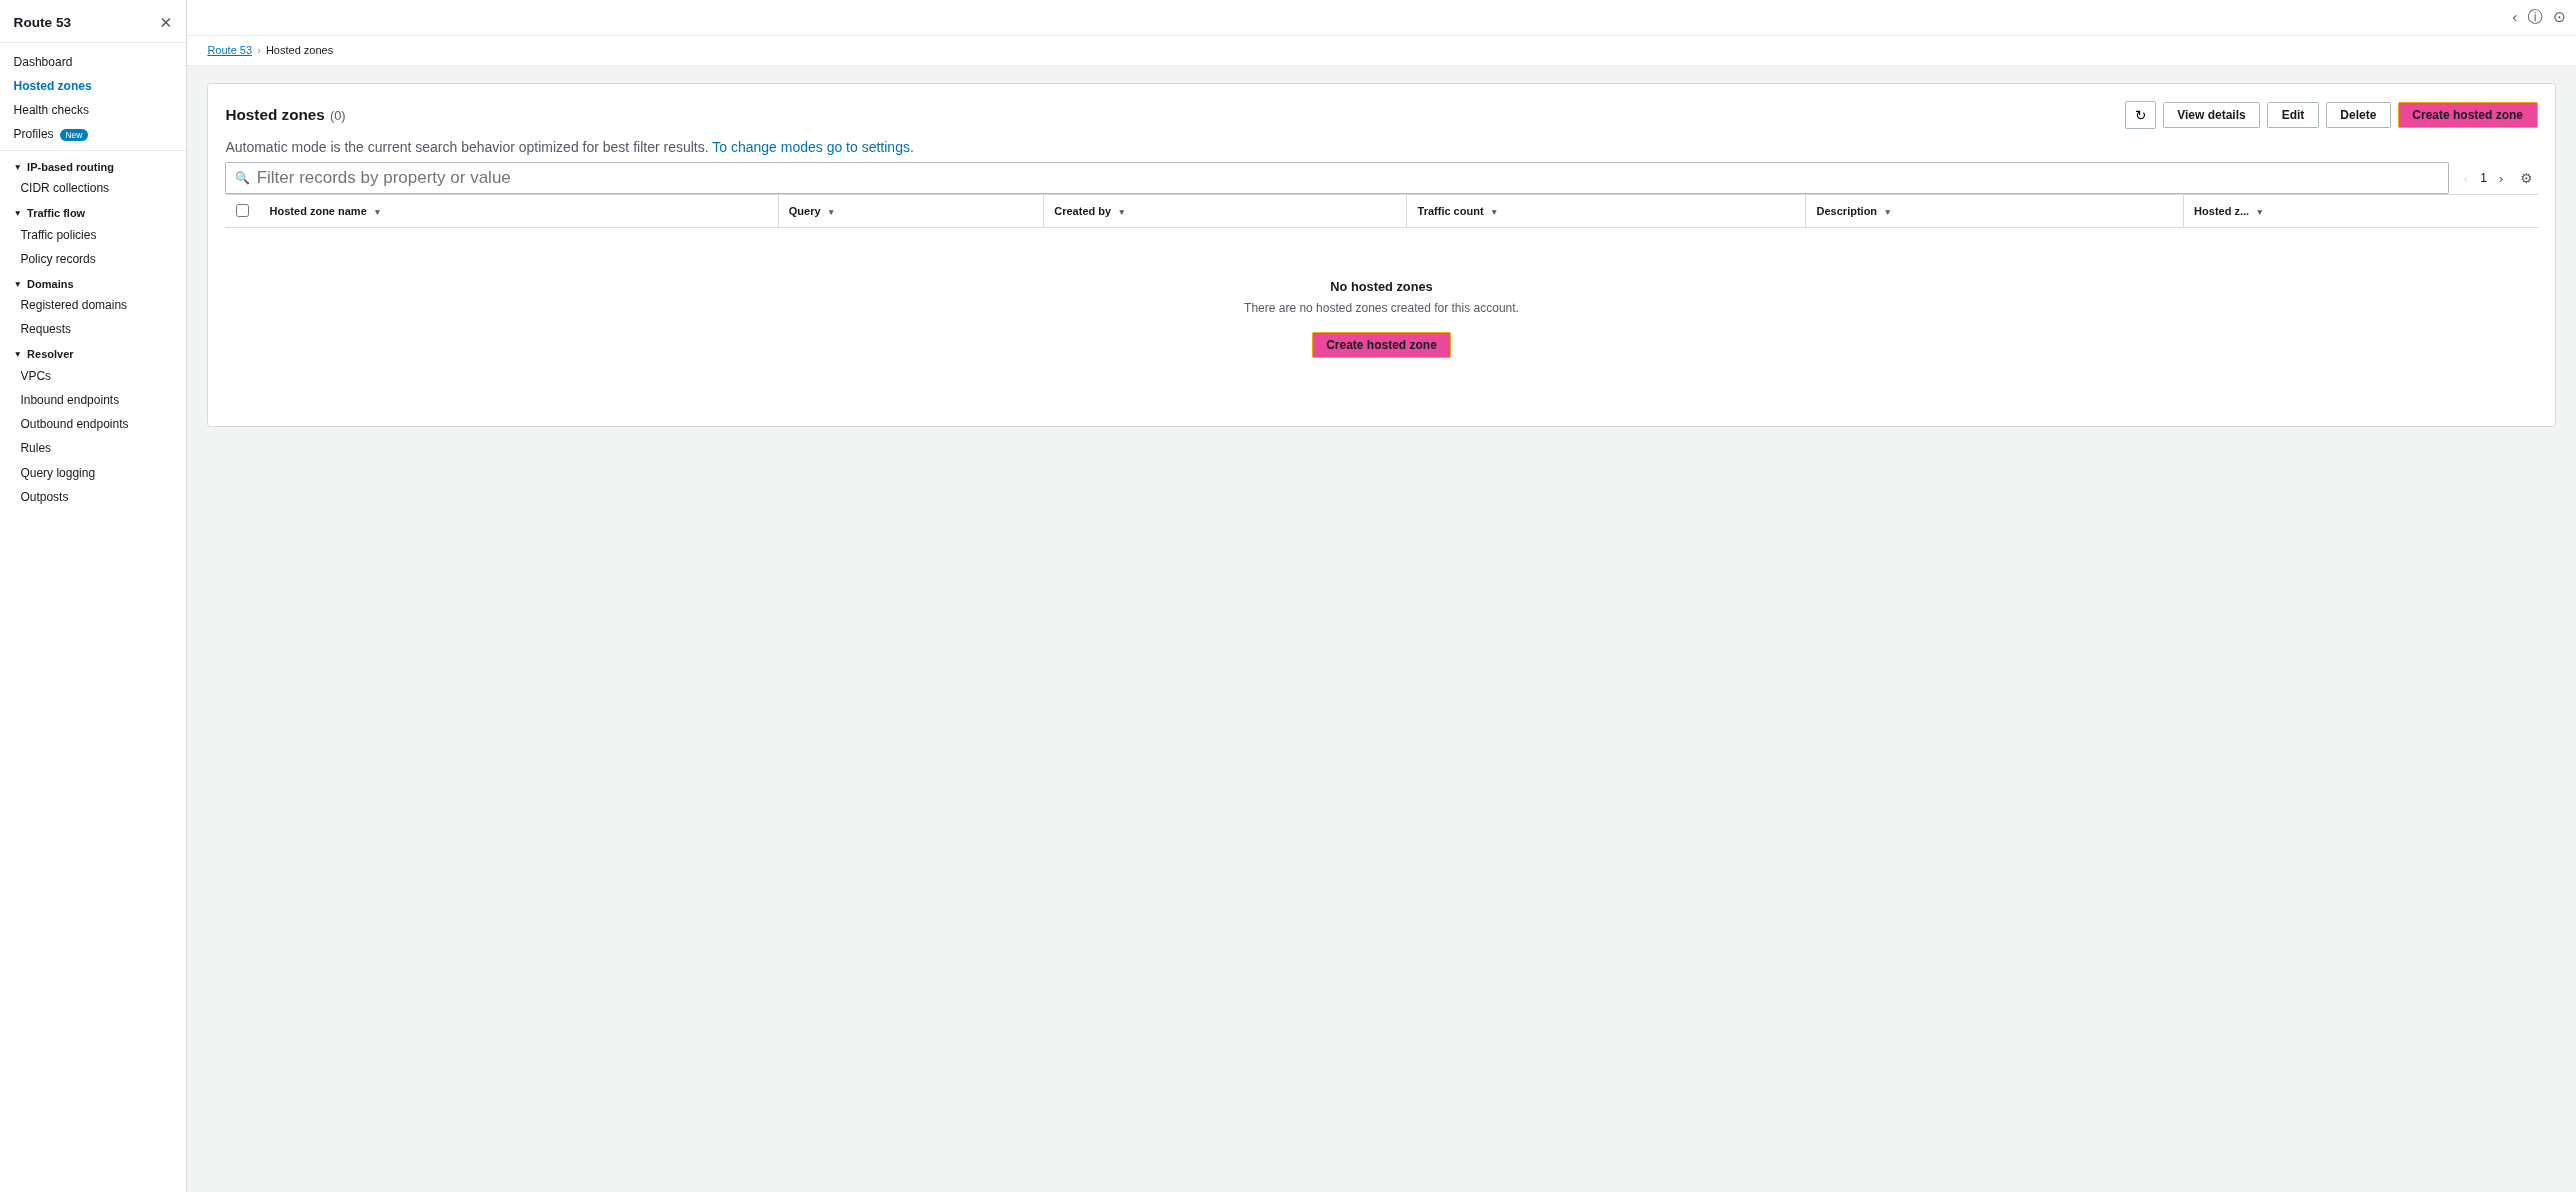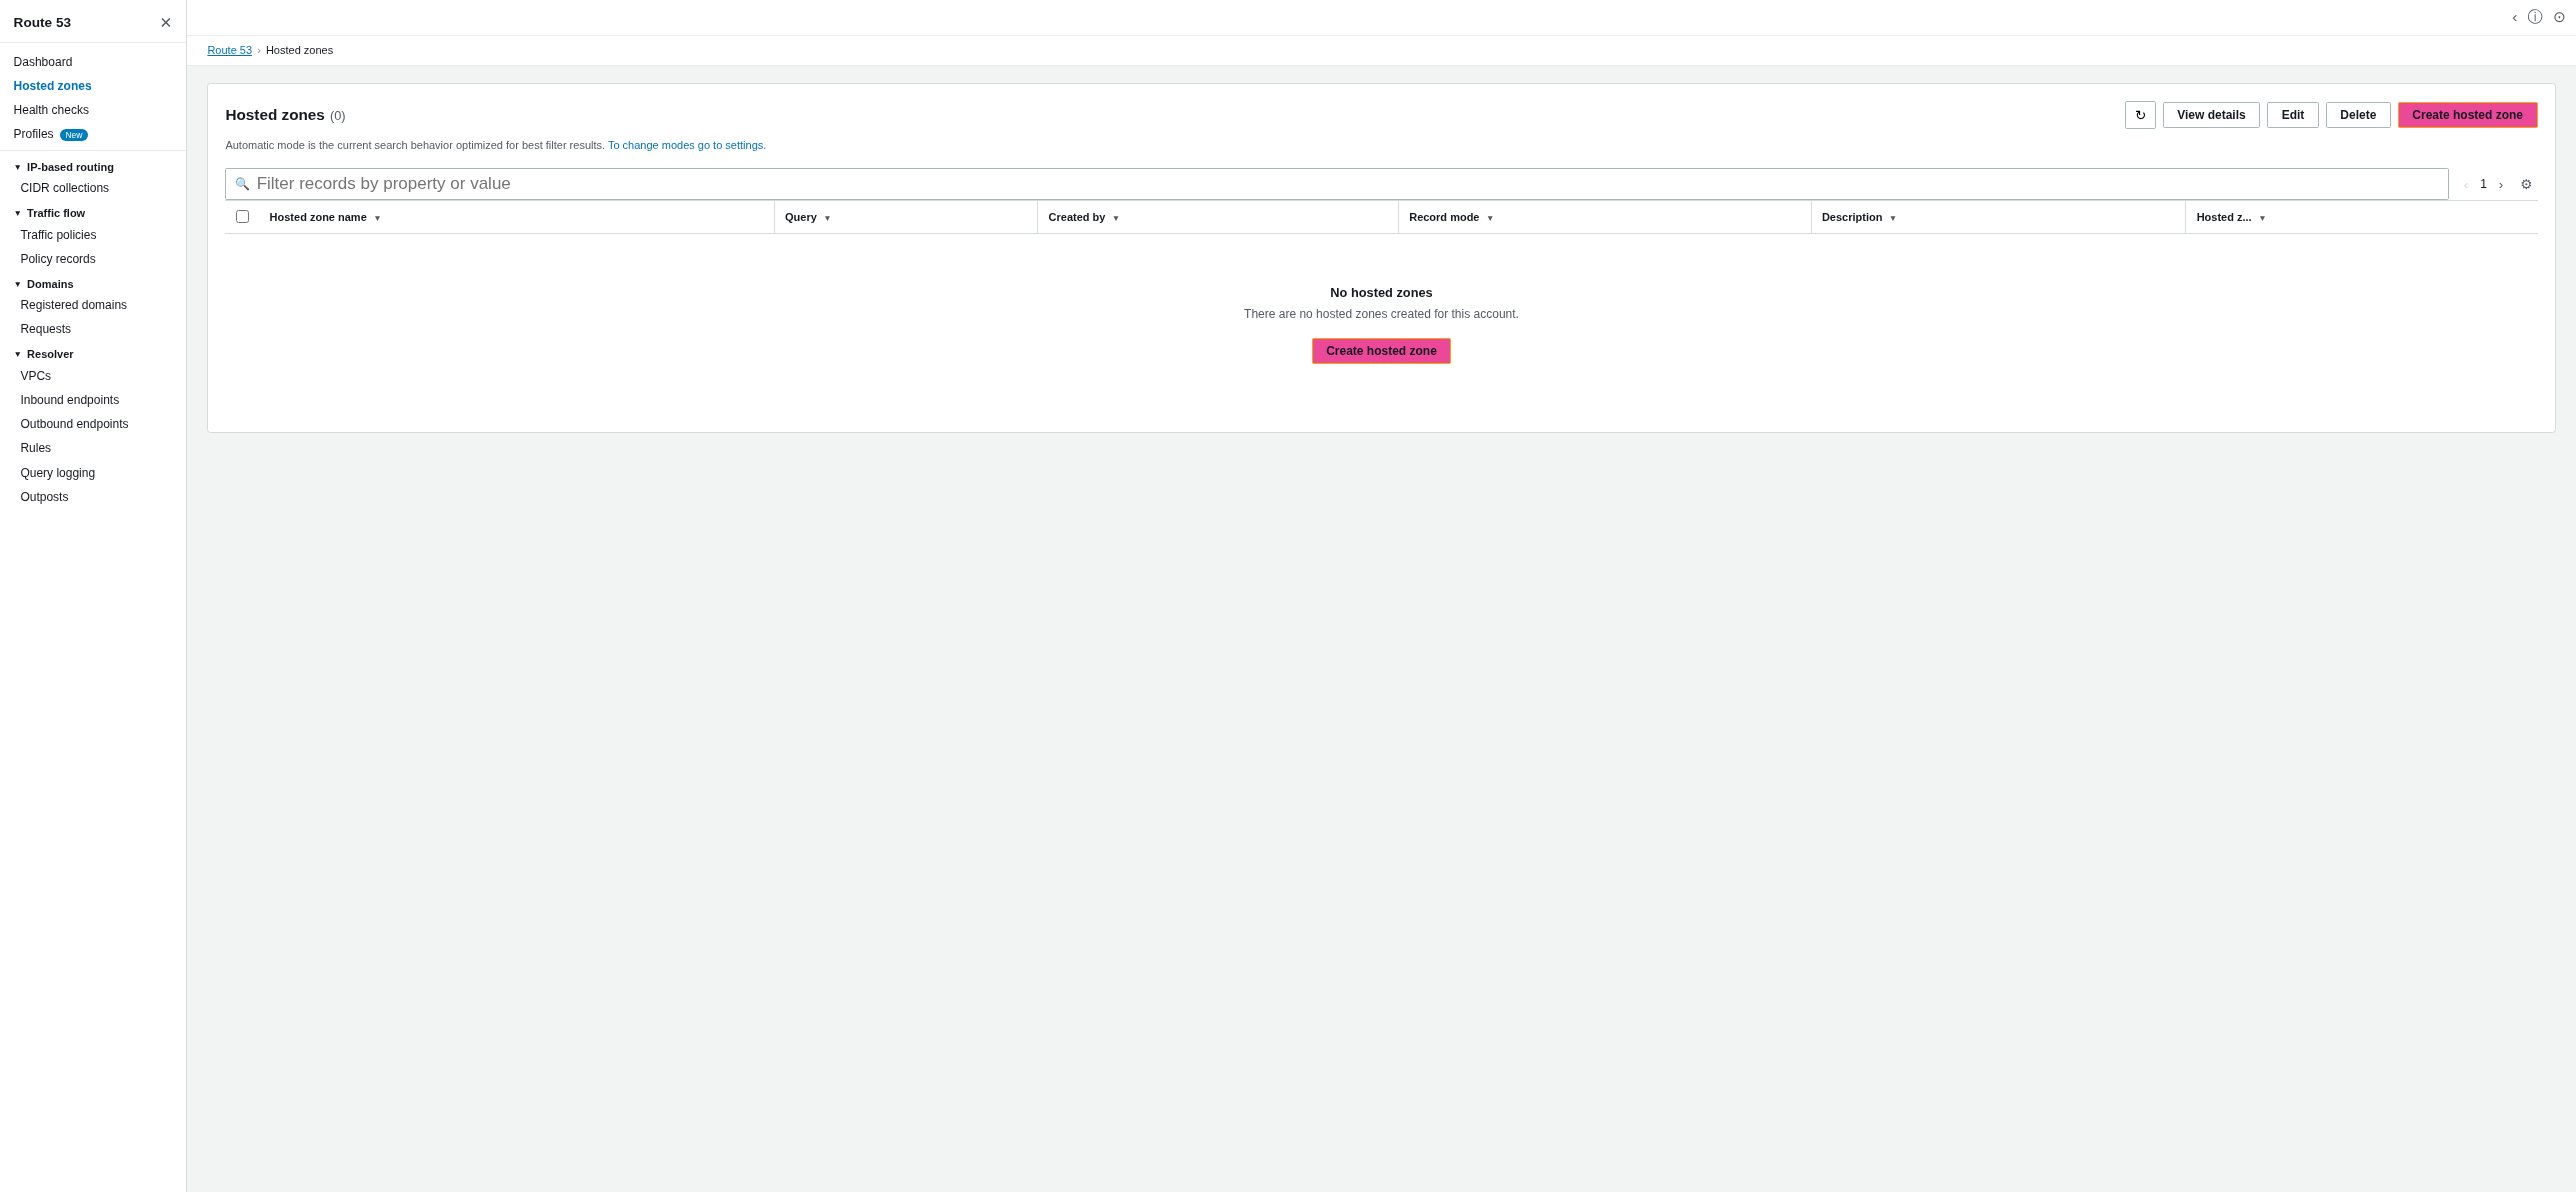--- a/index.html
+++ b/index.html
@@ -39,21 +39,21 @@
     
     .card-header { display: flex; align-items: center; justify-content: space-between; margin-bottom: 10.2px; }
     .card-title { font-size: 15.3px; font-weight: 700; }
     .header-actions { display: flex; gap: 6.8px; align-items: center; }
 
     .btn { padding: 5.1px 13.6px; border-radius: 1.7px; font-size: 12px; cursor: pointer; border: 0.9px solid #aab7b8; background: #fff; color: #16191f; font-weight: 700; }
     .btn-primary { background: #ec4899; border-color: #f0ad00; color: #16191f; font-weight: 700; border-radius: 1.7px; }
     .btn-icon { padding: 5.1px 8.5px; border: 0.9px solid #aab7b8; background: #fff; border-radius: 1.7px; cursor: pointer; font-size: 13.6px; }
 
     
-    .info-text { font-size: 11px; color: #545b64; margin-bottom: 17px; }
+    .info-text { font-size: 14px; color: #545b64; margin-bottom: 7px; }
     .info-link { color: #0073bb; cursor: pointer; text-decoration: none; }
 
     
     .search-bar { display: flex; align-items: center; border: 0.9px solid #aab7b8; border-radius: 1.7px; padding: 5.1px 8.5px; margin-bottom: 0; background: #fff; }
     .search-icon { color: #879596; margin-right: 6.8px; font-size: 12px; }
     .search-input { border: none; outline: none; flex: 1; font-size: 17px; color: #16191f; background: transparent; }
     .pagination { display: flex; align-items: center; gap: 6.8px; }
     .page-btn { background: none; border: none; cursor: pointer; font-size: 13.6px; color: #545b64; padding: 1.7px 5.1px; }
     .page-btn:disabled { color: #d5dbdb; cursor: default; }
     .page-num { font-size: 12px; }
@@ -199,21 +199,21 @@
             </th>
             <th class="col-sep">
               <span>Query</span>
               <span class="sort-icon">▼</span>
             </th>
             <th class="col-sep">
               <span>Created by</span>
               <span class="sort-icon">▼</span>
             </th>
             <th class="col-sep">
-              <span>Record mode</span>
+              <span>Traffic count</span>
               <span class="sort-icon">▼</span>
             </th>
             <th class="col-sep">
               <span>Description</span>
               <span class="sort-icon">▼</span>
             </th>
             <th>
               <span>Hosted z...</span>
               <span class="sort-icon">▼</span>
             </th>

